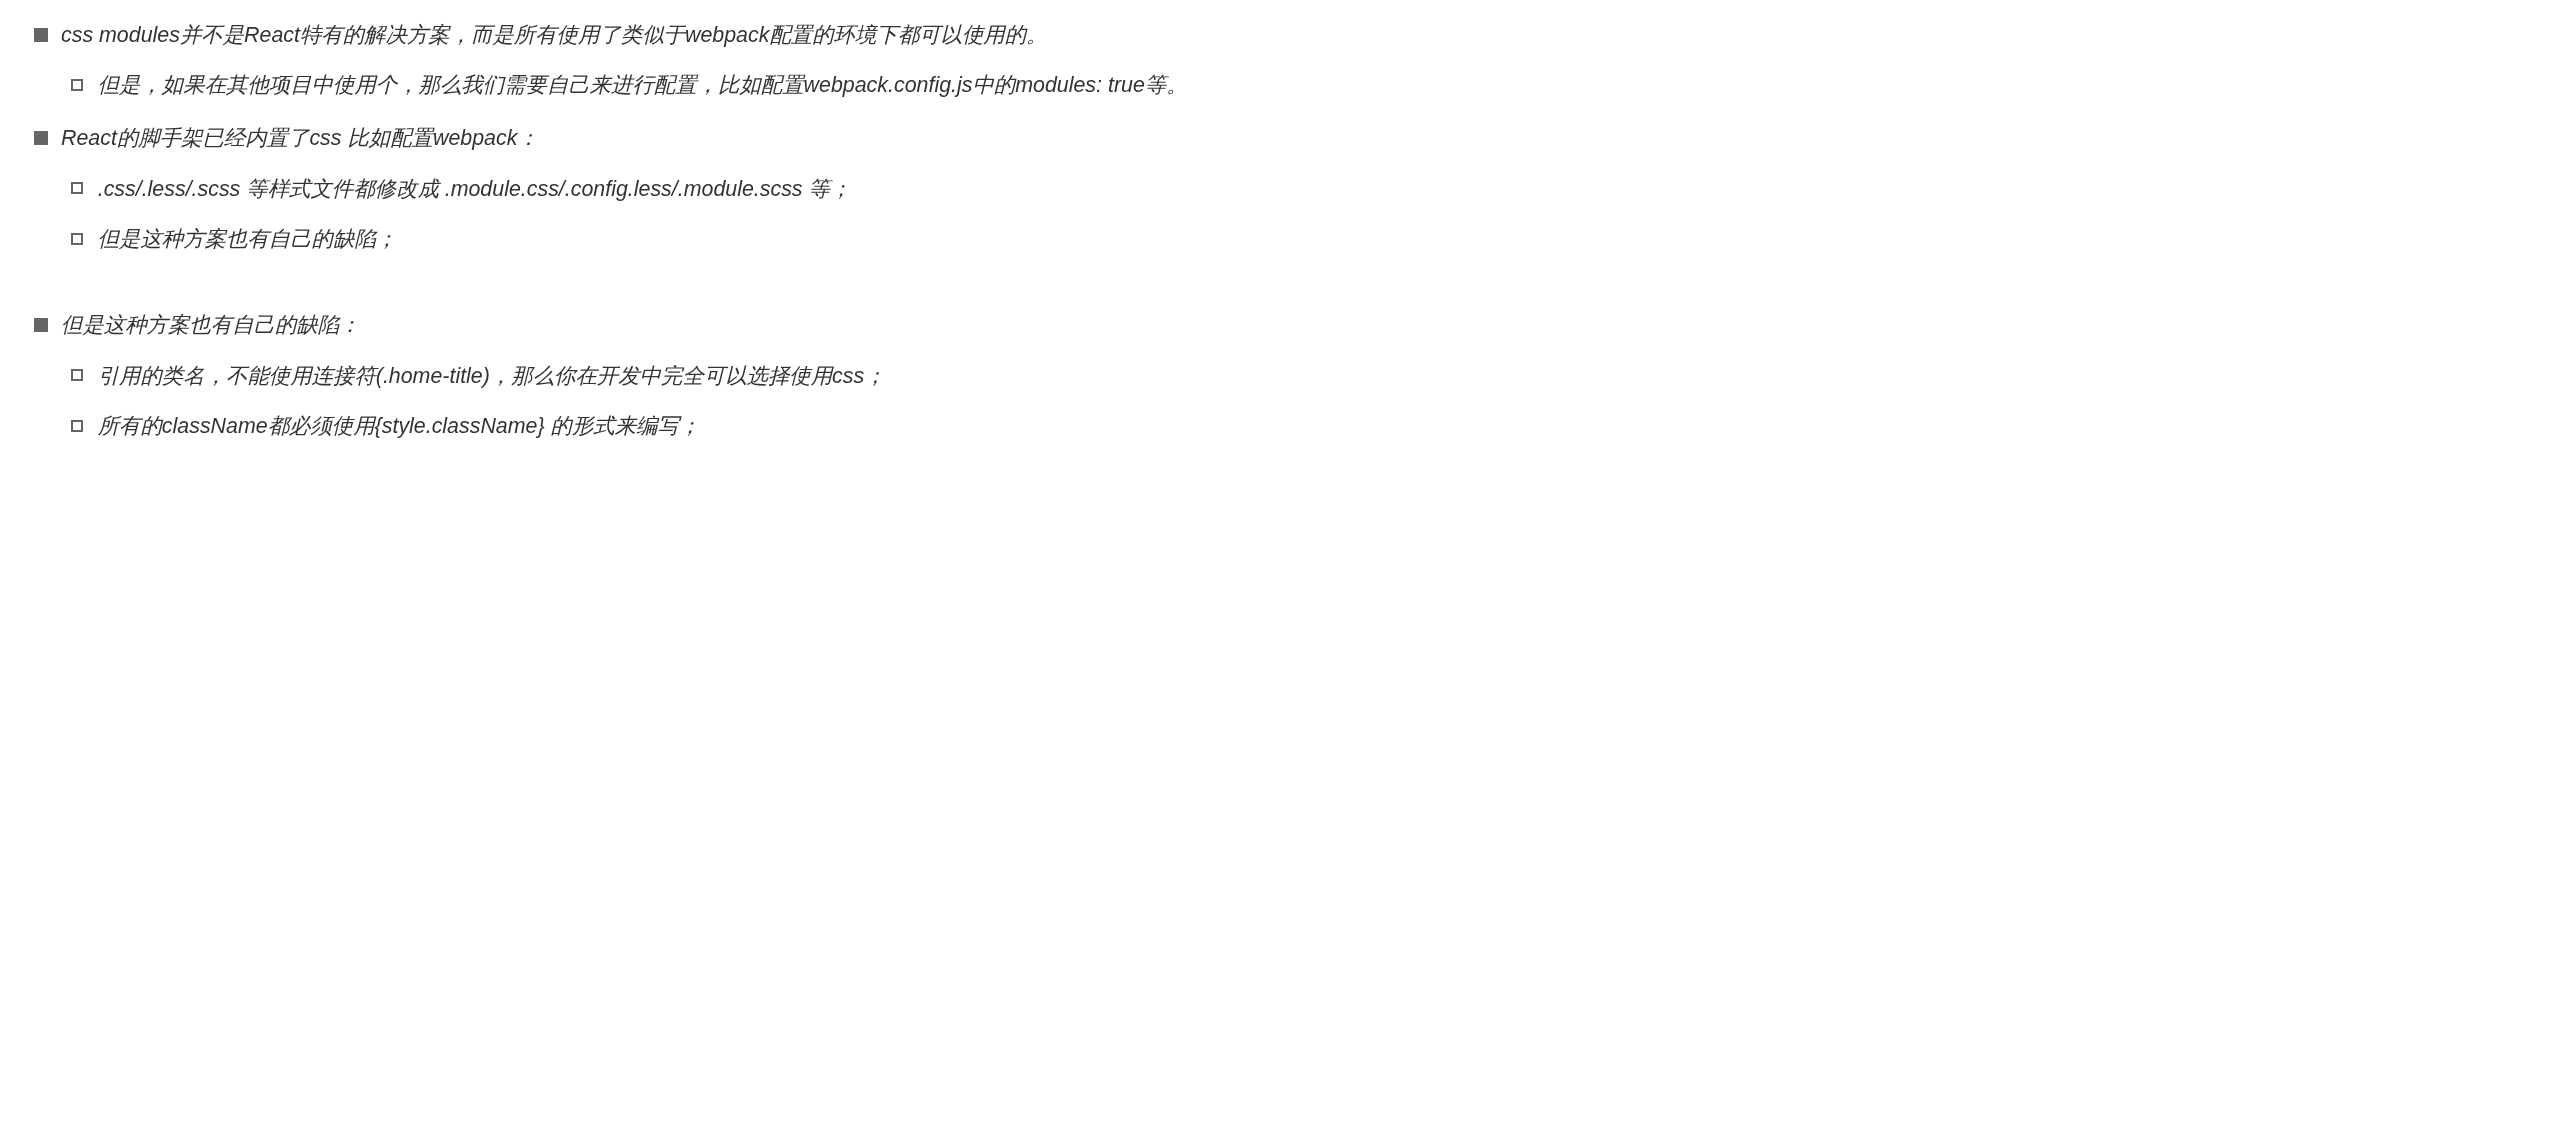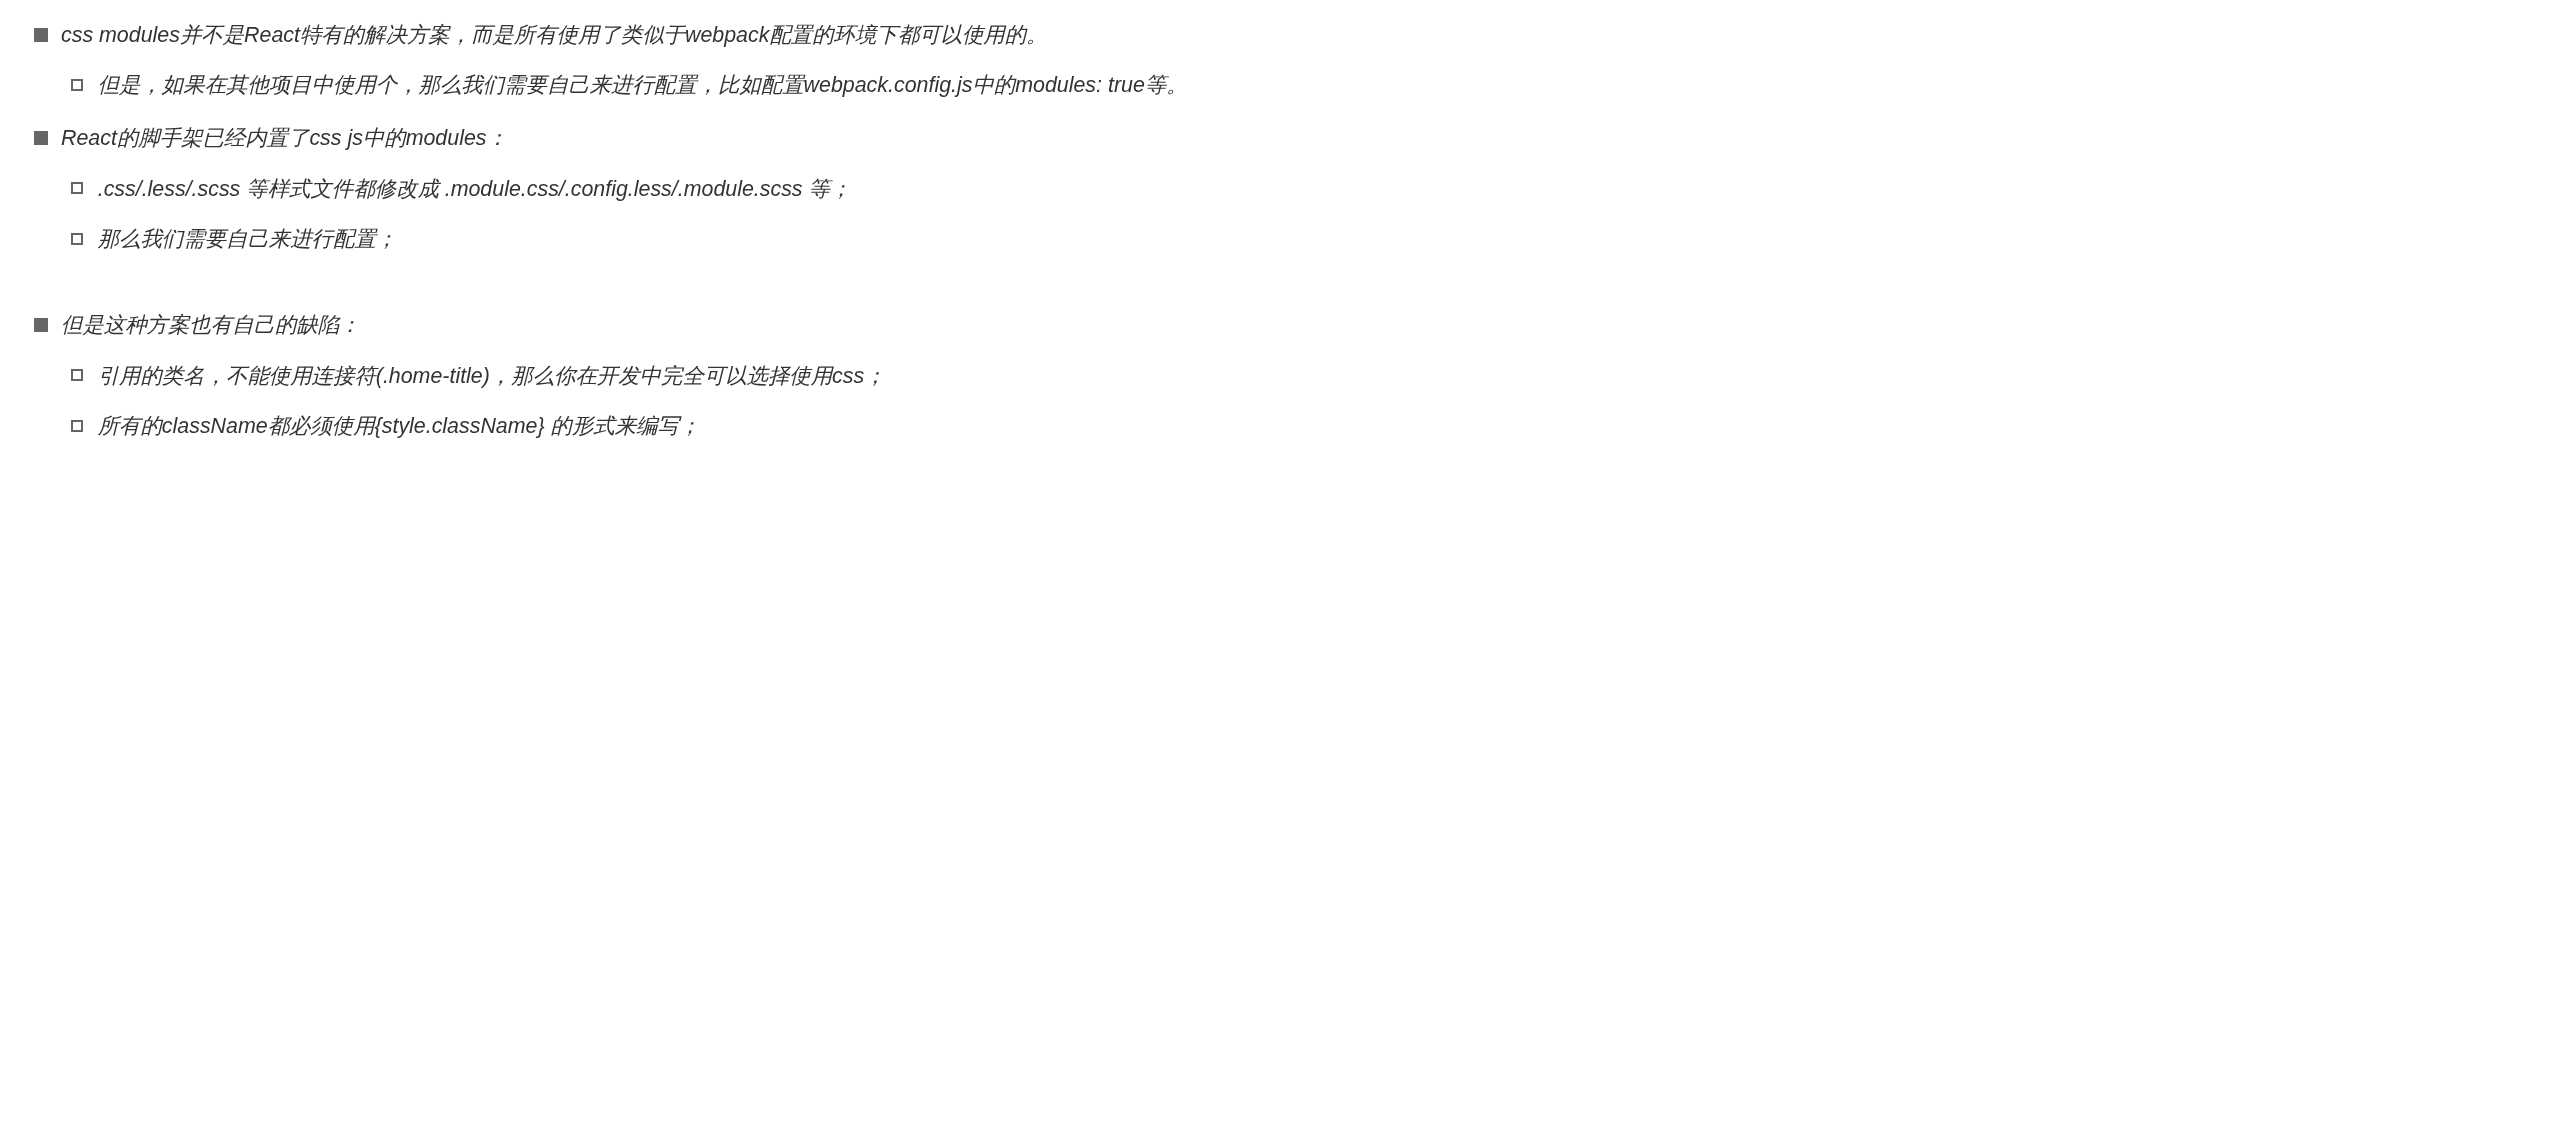--- a/index.html
+++ b/index.html
@@ -66,27 +66,27 @@
 <ul class="level1">
   <li>
     <span>css modules并不是React特有的解决方案，而是所有使用了类似于webpack配置的环境下都可以使用的。</span>
     <ul class="level2">
       <li>
         <span>但是，如果在其他项目中使用个，那么我们需要自己来进行配置，比如配置webpack.config.js中的modules: true等。</span>
       </li>
     </ul>
   </li>
   <li>
-    <span>React的脚手架已经内置了css js中的modules：</span>
+    <span>React的脚手架已经内置了css 比如配置webpack：</span>
     <ul class="level2">
       <li>
         <span>.css/.less/.scss 等样式文件都修改成 .module.css/.config.less/.module.scss 等；</span>
       </li>
       <li>
-        <span>那么我们需要自己来进行配置；</span>
+        <span>但是这种方案也有自己的缺陷；</span>
       </li>
     </ul>
   </li>
 </ul>
 
 <div class="spacer"></div>
 
 <ul class="level1">
   <li>
     <span>但是这种方案也有自己的缺陷：</span>

